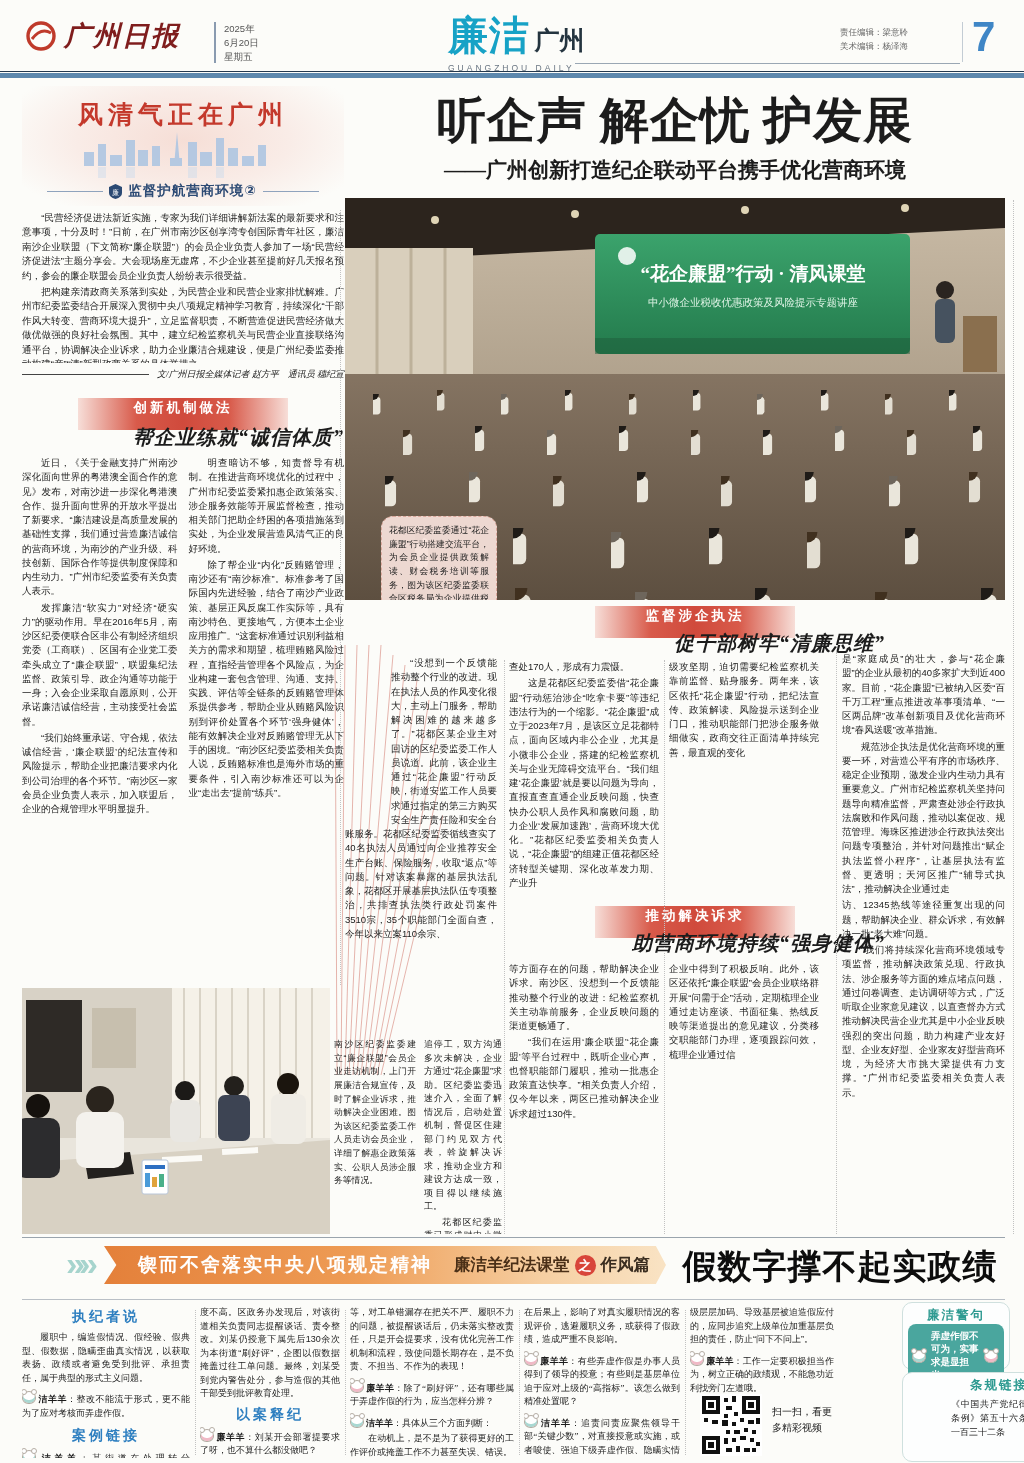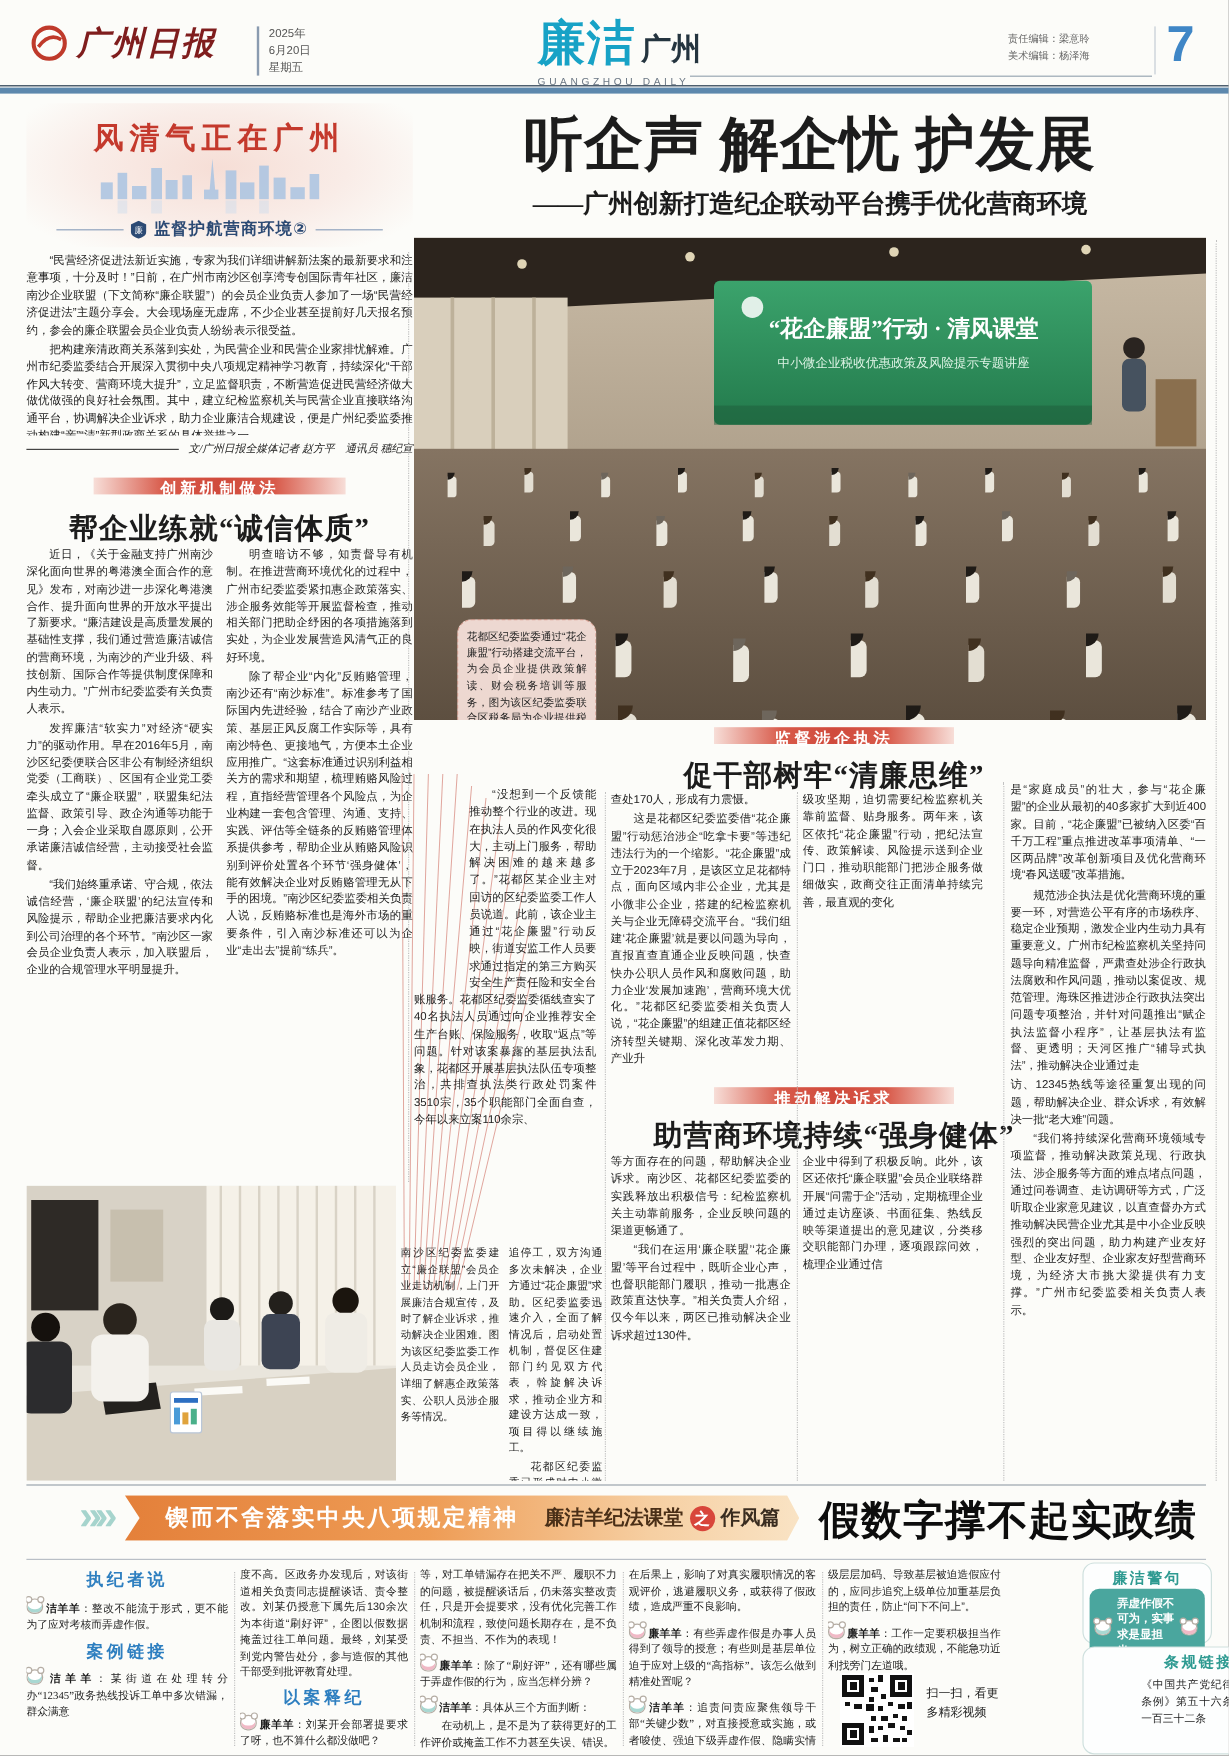--- a/index.html
+++ b/index.html
@@ -23,24 +23,24 @@
   
   .emblem{background:radial-gradient(ellipse 60% 70% at 50% 45%, #f6ded6 0%, #f9ece7 55%, rgba(252,252,249,0) 100%);}
   .emblem-title{font-size:25px;font-weight:bold;color:#c4392c;letter-spacing:5px;text-align:center;
     font-family:"Liberation Serif","DejaVu Serif",serif;}
   .series-row{display:flex;align-items:center;justify-content:center;gap:6px;color:#2c4a74;}
   .series-line{width:56px;height:1px;background:#8fa3bd;}
   .series-label{font-size:13.5px;font-weight:bold;letter-spacing:1px;color:#2c4a74;}
   .lead{font-size:9.6px;line-height:1.5;}
   .byline{display:flex;align-items:center;font-size:9px;color:#222;}
   .byline .dash{flex:1;height:1px;background:#444;margin-right:8px;}
-  .kicker{height:14px;line-height:20px;text-align:center;color:#fff;font-size:13.5px;font-weight:bold;letter-spacing:3px;
+  .kicker{height:32px;line-height:20px;text-align:center;color:#fff;font-size:13.5px;font-weight:bold;letter-spacing:3px;
     background:linear-gradient(90deg,#f7ded8 0%,#d85a4a 28%,#d04a3c 50%,#d85a4a 72%,#f7ded8 100%);}
-  .sec-head{font-size:24px;font-weight:bold;text-align:center;letter-spacing:1px;
-    font-family:"Liberation Serif","DejaVu Serif",serif;}
+  .sec-head{font-size:20px;font-weight:bold;text-align:right;letter-spacing:1px;
+    font-family:"Liberation Serif","DejaVu Serif",serif;font-style:italic;}
   .body-sm{font-size:9.5px;line-height:1.5;}
   .twocol{column-count:2;column-gap:11px;}
   .capt{font-size:8.8px;line-height:1.55;color:#222;}
   .vsep{border-left:1px dotted #c2c2c2;width:0;}
   
   .bubble{background:rgba(247,226,219,.93);border:1px dashed #dda austin;border:1px dashed #dca austin;
     border:1px dashed #dba79a;border-radius:12px;padding:7px 7px;}
   
   .ribbon{display:flex;align-items:center;background:linear-gradient(90deg,#e4803a 0%,#ee9c55 45%,#f6cfa2 78%,#f9e3c4 100%);
     clip-path:polygon(0 0,98.2% 0,100% 50%,98.2% 100%,0 100%,2.2% 50%);height:38px;}
@@ -292,21 +292,21 @@
     <p>这是花都区纪委监委借“花企廉盟”行动惩治涉企“吃拿卡要”等违纪违法行为的一个缩影。“花企廉盟”成立于2023年7月，是该区立足花都特点，面向区域内非公企业，尤其是小微非公企业，搭建的纪检监察机关与企业无障碍交流平台。“我们组建‘花企廉盟’就是要以问题为导向，直报直查直通企业反映问题，快查快办公职人员作风和腐败问题，助力企业‘发展加速跑’，营商环境大优化。”花都区纪委监委相关负责人说，“花企廉盟”的组建正值花都区经济转型关键期、深化改革发力期、产业升</p>
   </div>
   <div class="abs body-sm just" style="left:669px;top:660px;width:150px;height:238px;overflow:hidden;">
     <p class="nf">级攻坚期，迫切需要纪检监察机关靠前监督、贴身服务。两年来，该区依托“花企廉盟”行动，把纪法宣传、政策解读、风险提示送到企业门口，推动职能部门把涉企服务做细做实，政商交往正面清单持续完善，最直观的变化</p>
   </div>
 
   <div class="abs kicker" style="left:595px;top:906px;width:200px;">推动解决诉求</div>
   <div class="abs sec-head" style="left:505px;top:930px;width:380px;">助营商环境持续“强身健体”</div>
 
   <div class="abs body-sm just" style="left:509px;top:962px;width:150px;height:272px;overflow:hidden;">
-    <p class="nf">等方面存在的问题，帮助解决企业诉求。南沙区、花都区纪委监委的实践释放出积极信号：纪检监察机关主动靠前服务，企业反映问题的渠道更畅通了。</p>
+    <p class="nf">等方面存在的问题，帮助解决企业诉求。南沙区、没想到一个反馈能推动整个行业的改进：纪检监察机关主动靠前服务，企业反映问题的渠道更畅通了。</p>
     <p>“我们在运用‘廉企联盟’‘花企廉盟’等平台过程中，既听企业心声，也督职能部门履职，推动一批惠企政策直达快享。”相关负责人介绍，仅今年以来，两区已推动解决企业诉求超过130件。</p>
   </div>
   <div class="abs body-sm just" style="left:669px;top:962px;width:150px;height:272px;overflow:hidden;">
     <p class="nf">企业中得到了积极反响。此外，该区还依托“廉企联盟”会员企业联络群开展“问需于企”活动，定期梳理企业通过走访座谈、书面征集、热线反映等渠道提出的意见建议，分类移交职能部门办理，逐项跟踪问效，梳理企业通过信</p>
   </div>
   <div class="abs body-sm just" style="left:842px;top:652px;width:163px;height:582px;overflow:hidden;">
     <p class="nf">是“家庭成员”的壮大，参与“花企廉盟”的企业从最初的40多家扩大到近400家。目前，“花企廉盟”已被纳入区委“百千万工程”重点推进改革事项清单、“一区两品牌”改革创新项目及优化营商环境“春风送暖”改革措施。</p>
     <p>规范涉企执法是优化营商环境的重要一环，对营造公平有序的市场秩序、稳定企业预期，激发企业内生动力具有重要意义。广州市纪检监察机关坚持问题导向精准监督，严肃查处涉企行政执法腐败和作风问题，推动以案促改、规范管理。海珠区推进涉企行政执法突出问题专项整治，并针对问题推出“赋企执法监督小程序”，让基层执法有监督、更透明；天河区推广“辅导式执法”，推动解决企业通过走</p>
     <p class="nf">访、12345热线等途径重复出现的问题，帮助解决企业、群众诉求，有效解决一批“老大难”问题。</p>
     <p>“我们将持续深化营商环境领域专项监督，推动解决政策兑现、行政执法、涉企服务等方面的难点堵点问题，通过问卷调查、走访调研等方式，广泛听取企业家意见建议，以直查督办方式推动解决民营企业尤其是中小企业反映强烈的突出问题，助力构建产业友好型、企业友好型、企业家友好型营商环境，为经济大市挑大梁提供有力支撑。”广州市纪委监委相关负责人表示。</p>
@@ -366,20 +366,23 @@
     <span class="prog">
       <span class="prog-name">廉洁羊纪法课堂</span>
       <span class="zhi">之</span>
       <span class="prog-topic">作风篇</span>
     </span>
   </div>
   <div class="abs" style="left:22px;top:1299px;width:983px;height:1px;background:#b9bfc6;"></div>
 
   <div class="abs" style="left:22px;top:1306px;width:168px;height:152px;overflow:hidden;">
     <div class="cls-h">执纪者说</div>
+    <div class="cls-t just">
+      <p>履职中，编造假情况、假经验、假典型、假数据，隐瞒歪曲真实情况，以获取表扬、政绩或者避免受到批评、承担责任，属于典型的形式主义问题。</p>
+    </div>
     <div class="dlg just nf">
       <span class="sheep jie"></span><b>洁羊羊</b><span>：整改不能流于形式，更不能为了应对考核而弄虚作假。</span>
     </div>
     <div class="cls-h" style="margin-top:7px;">案例链接</div>
     <div class="dlg just nf" style="margin-top:0;">
       <span class="sheep jie"></span><b>洁羊羊</b><span>：某街道在处理转分办“12345”政务热线投诉工单中多次错漏，群众满意</span>
     </div>
   </div>
 
   <div class="abs" style="left:200px;top:1306px;width:140px;height:152px;overflow:hidden;">

